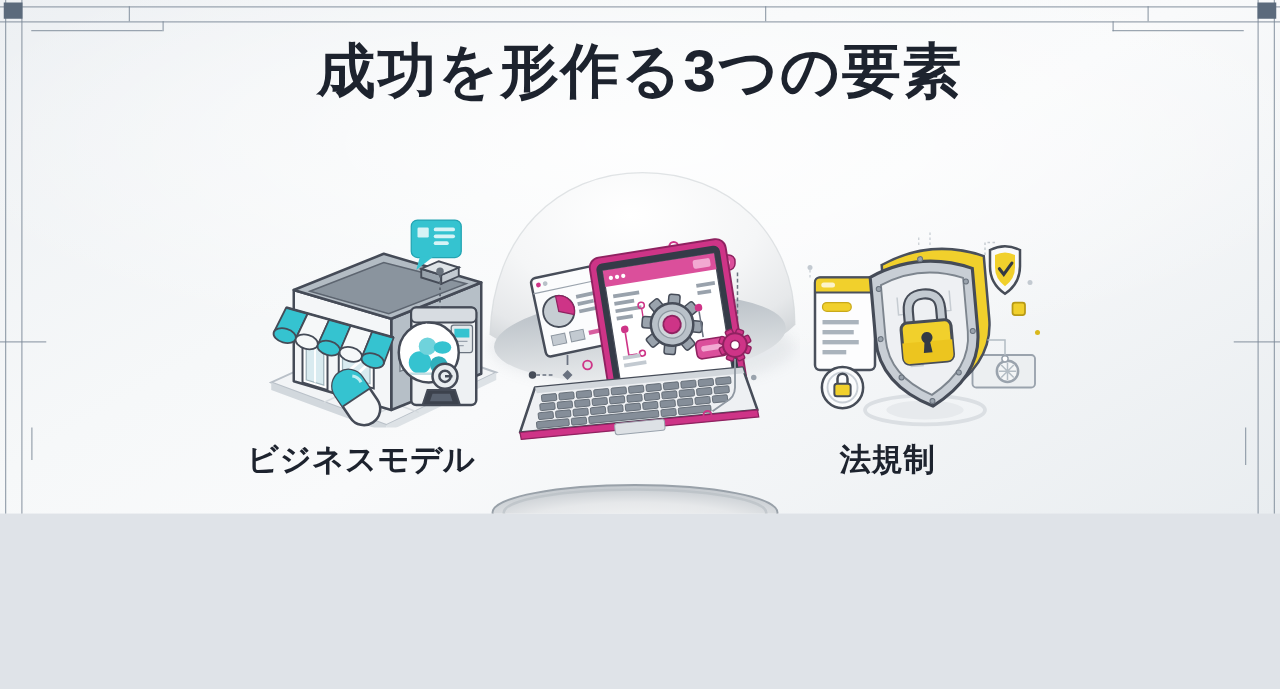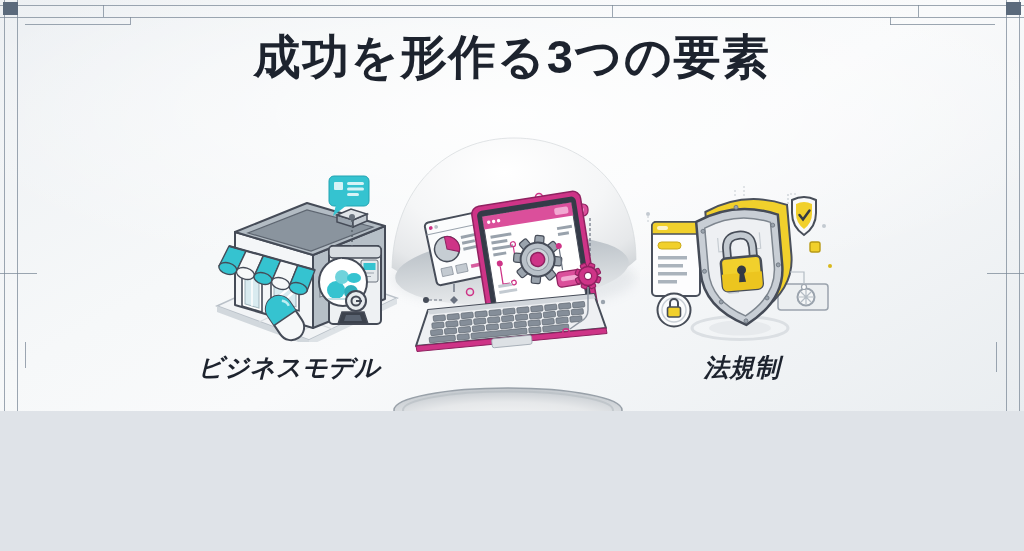--- a/index.html
+++ b/index.html
@@ -12,21 +12,21 @@
   }
   .fl{position:absolute;display:block;background:rgba(124,137,152,0.75);}
   .fc{position:absolute;display:block;background:#5b6a7c;}
   .abs{position:absolute;display:block;}
   #title{
     position:absolute;left:0;right:0;top:26px;text-align:center;
     font-size:47px;font-weight:800;color:#1d232e;letter-spacing:1.5px;
   }
   .item-label{
     position:absolute;top:351px;width:220px;text-align:center;
-    font-size:25px;font-weight:800;color:#1d232e;letter-spacing:0.5px;font-style:italic;
+    font-size:25px;font-weight:800;color:#1d232e;letter-spacing:0.5px;
   }
   svg{display:block;}
 </style>
 </head>
 <body>
 
 <div id="stage">
 
   <i class="fl" style="left:4px;top:0;width:1px;height:551px;"></i>
   <i class="fl" style="left:17px;top:0;width:1px;height:551px;"></i>
@@ -391,15 +391,15 @@
     <path d="M 150,96 h 14 v 12" stroke="#b3bcc4" stroke-width="1.2" fill="none"></path>
     <circle cx="164" cy="111" r="2.5" fill="#ffffff" stroke="#9aa3ad" stroke-width="1.2"></circle>
     <circle cx="184" cy="50" r="2" fill="#c3cad1"></circle>
     <path d="M 148,28 v -10 h 10" stroke="#c6ccd2" stroke-width="1.2" fill="none" stroke-dasharray="2,2"></path>
     <circle cx="190" cy="90" r="2" fill="#d9b81c"></circle>
     <path d="M 95,14 v 8 M 104,10 v 12" stroke="#c6ccd2" stroke-width="1" stroke-dasharray="2,2"></path>
   </svg>
 
   <div id="title">成功を形作る3つの要素</div>
   <div class="item-label" style="left:179px;">ビジネスモデル</div>
-  <div class="item-label" style="left:632px;">法規制</div>
+  <div class="item-label" style="left:600px;">法規制</div>
 
 </div>
 
 </body></html>

